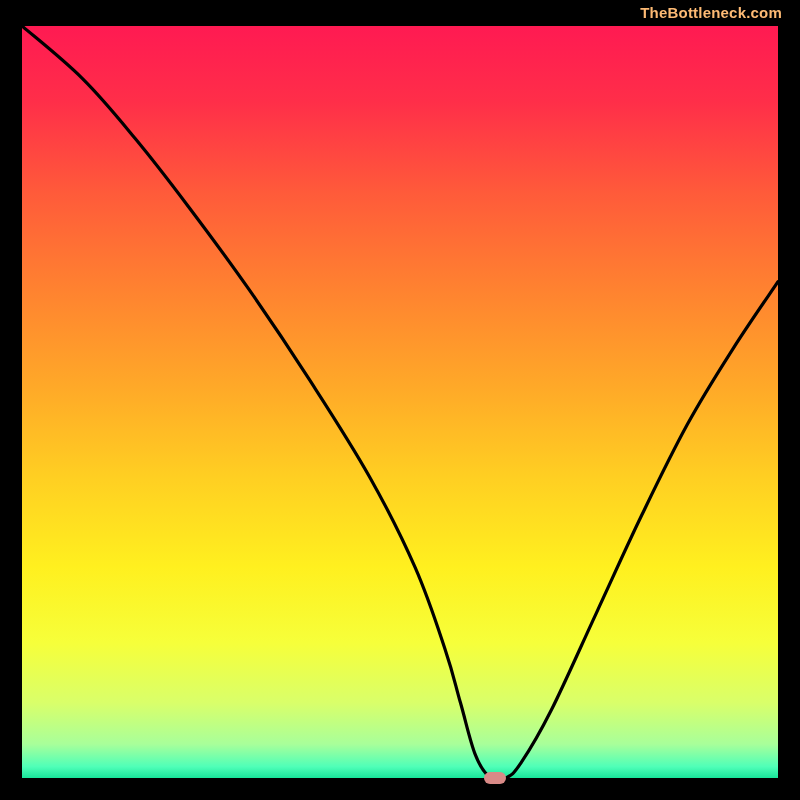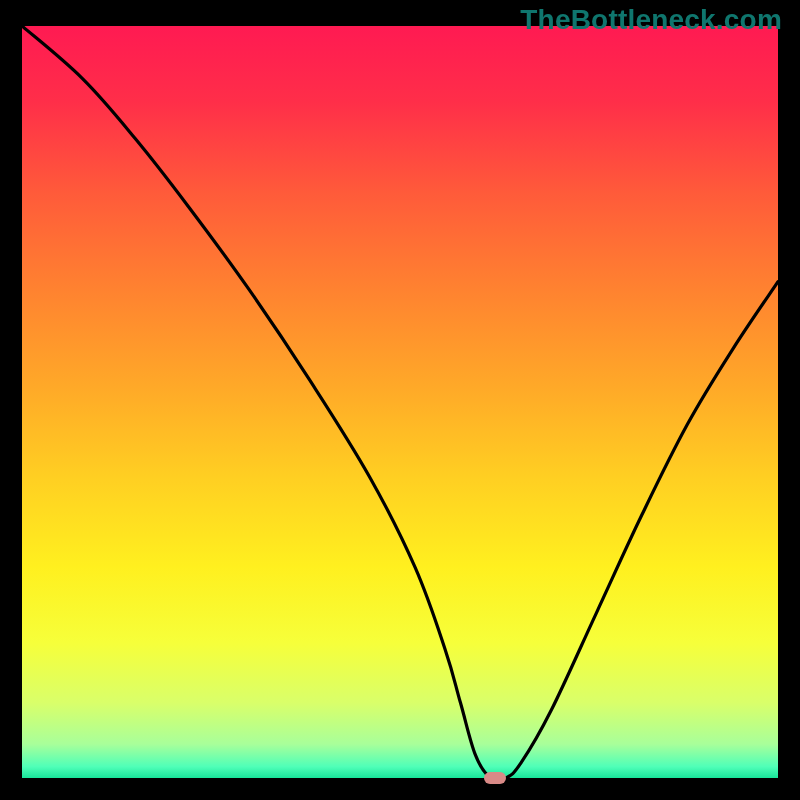--- a/index.html
+++ b/index.html
@@ -14,22 +14,22 @@
   .frame {
     position: relative;
     width: 800px;
     height: 800px;
     background: #000000;
   }
   .watermark {
     position: absolute;
     top: 4px;
     right: 18px;
-    color: #0f766e;
-    font-size: 28px;
+    color: #fdba74;
+    font-size: 15px;
     font-weight: 600;
     letter-spacing: 0.2px;
     z-index: 20;
     pointer-events: none;
   }
   .plot {
     position: absolute;
     left: 22px;
     top: 26px;
     width: 756px;

